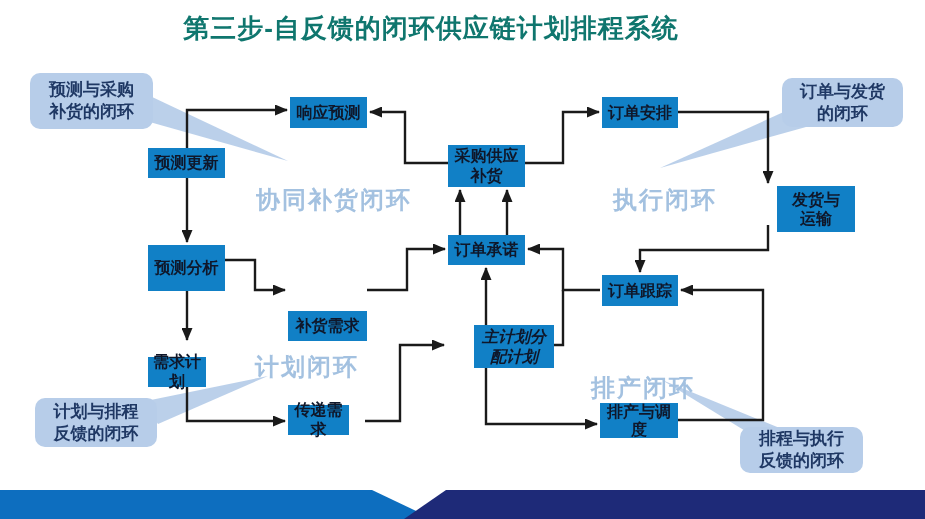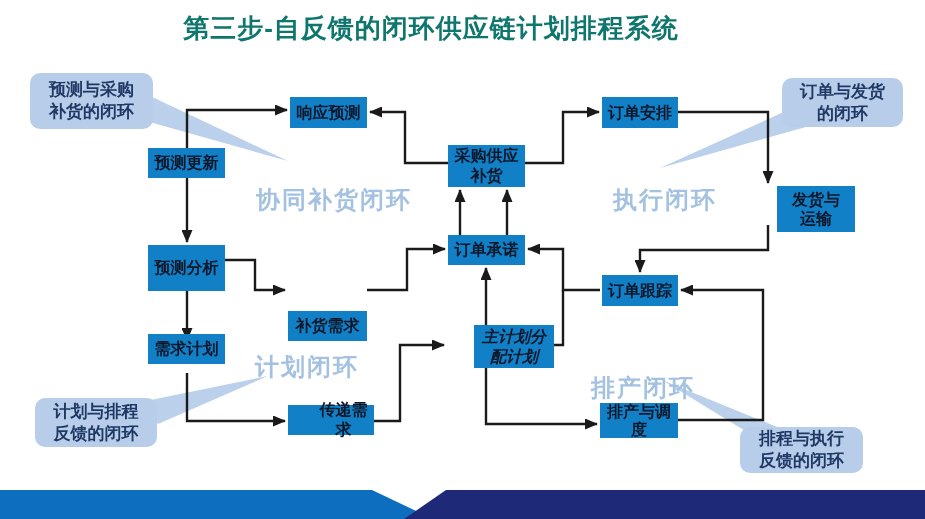--- a/index.html
+++ b/index.html
@@ -69,24 +69,24 @@
     <g>
       <polygon points="0,490 372,490 433,519 0,519" fill="#0d6ebf"></polygon>
       <polygon points="446,490 925,490 925,519 404,519" fill="#1e2a78"></polygon>
     </g>
   </svg>
 
   <div class="page-title">第三步-自反馈的闭环供应链计划排程系统</div>
 
   <div class="node" style="left:148px;top:148px;width:77px;height:30px;">预测更新</div>
   <div class="node" style="left:148px;top:245px;width:77px;height:46px;">预测分析</div>
-  <div class="node" style="left:148px;top:334px;width:77px;height:30px;">需求计划</div>
+  <div class="node" style="left:148px;top:357px;width:58px;height:30px;">需求计划</div>
   <div class="node" style="left:290px;top:97px;width:77px;height:31px;">响应预测</div>
   <div class="node" style="left:288px;top:275px;width:79px;height:30px;margin-top:36px;">补货需求</div>
-  <div class="node" style="left:288px;top:405px;width:61px;height:30px;padding-left:25px;">传递需求</div>
+  <div class="node" style="left:288px;top:405px;width:61px;height:30px;">传递需求</div>
   <div class="node" style="left:448px;top:145px;width:77px;height:42px;">采购供应
 补货</div>
   <div class="node" style="left:448px;top:235px;width:77px;height:30px;">订单承诺</div>
   <div class="node" style="left:474px;top:325px;width:80px;height:43px;font-style:italic;">主计划分
 配计划</div>
   <div class="node" style="left:602px;top:97px;width:76px;height:31px;">订单安排</div>
   <div class="node" style="left:602px;top:275px;width:76px;height:31px;">订单跟踪</div>
   <div class="node" style="left:600px;top:403px;width:78px;height:35px;line-height:18px;">排产与调
 度</div>
   <div class="node" style="left:729px;top:186px;width:78px;height:46px;line-height:19px;margin-left:48px;">发货与

